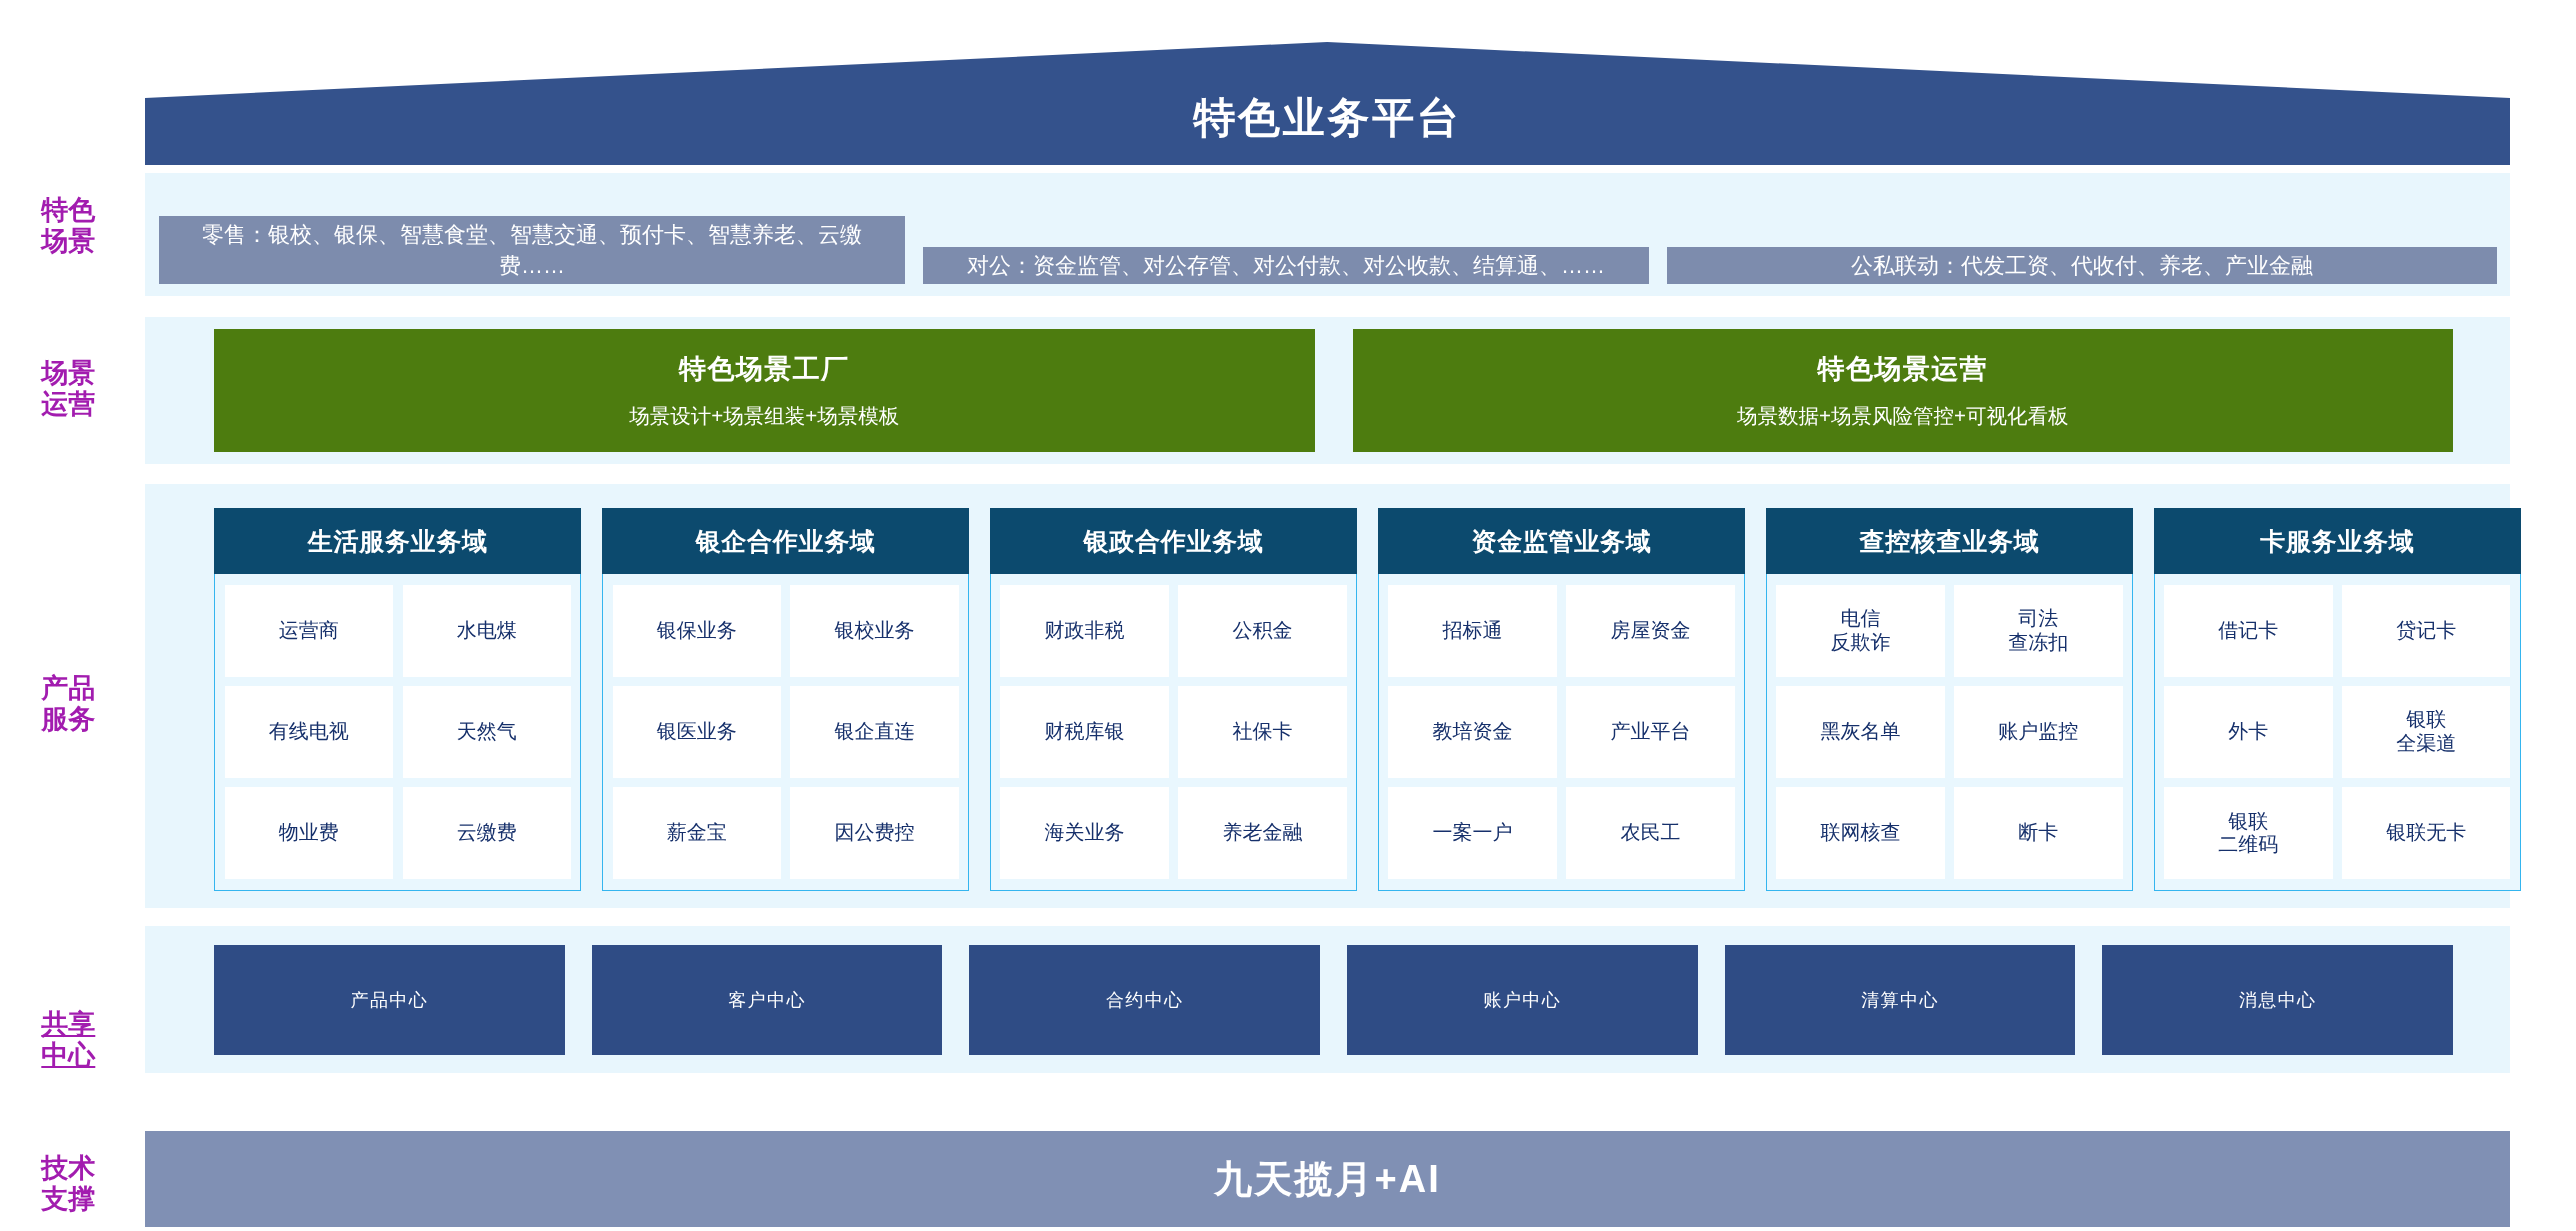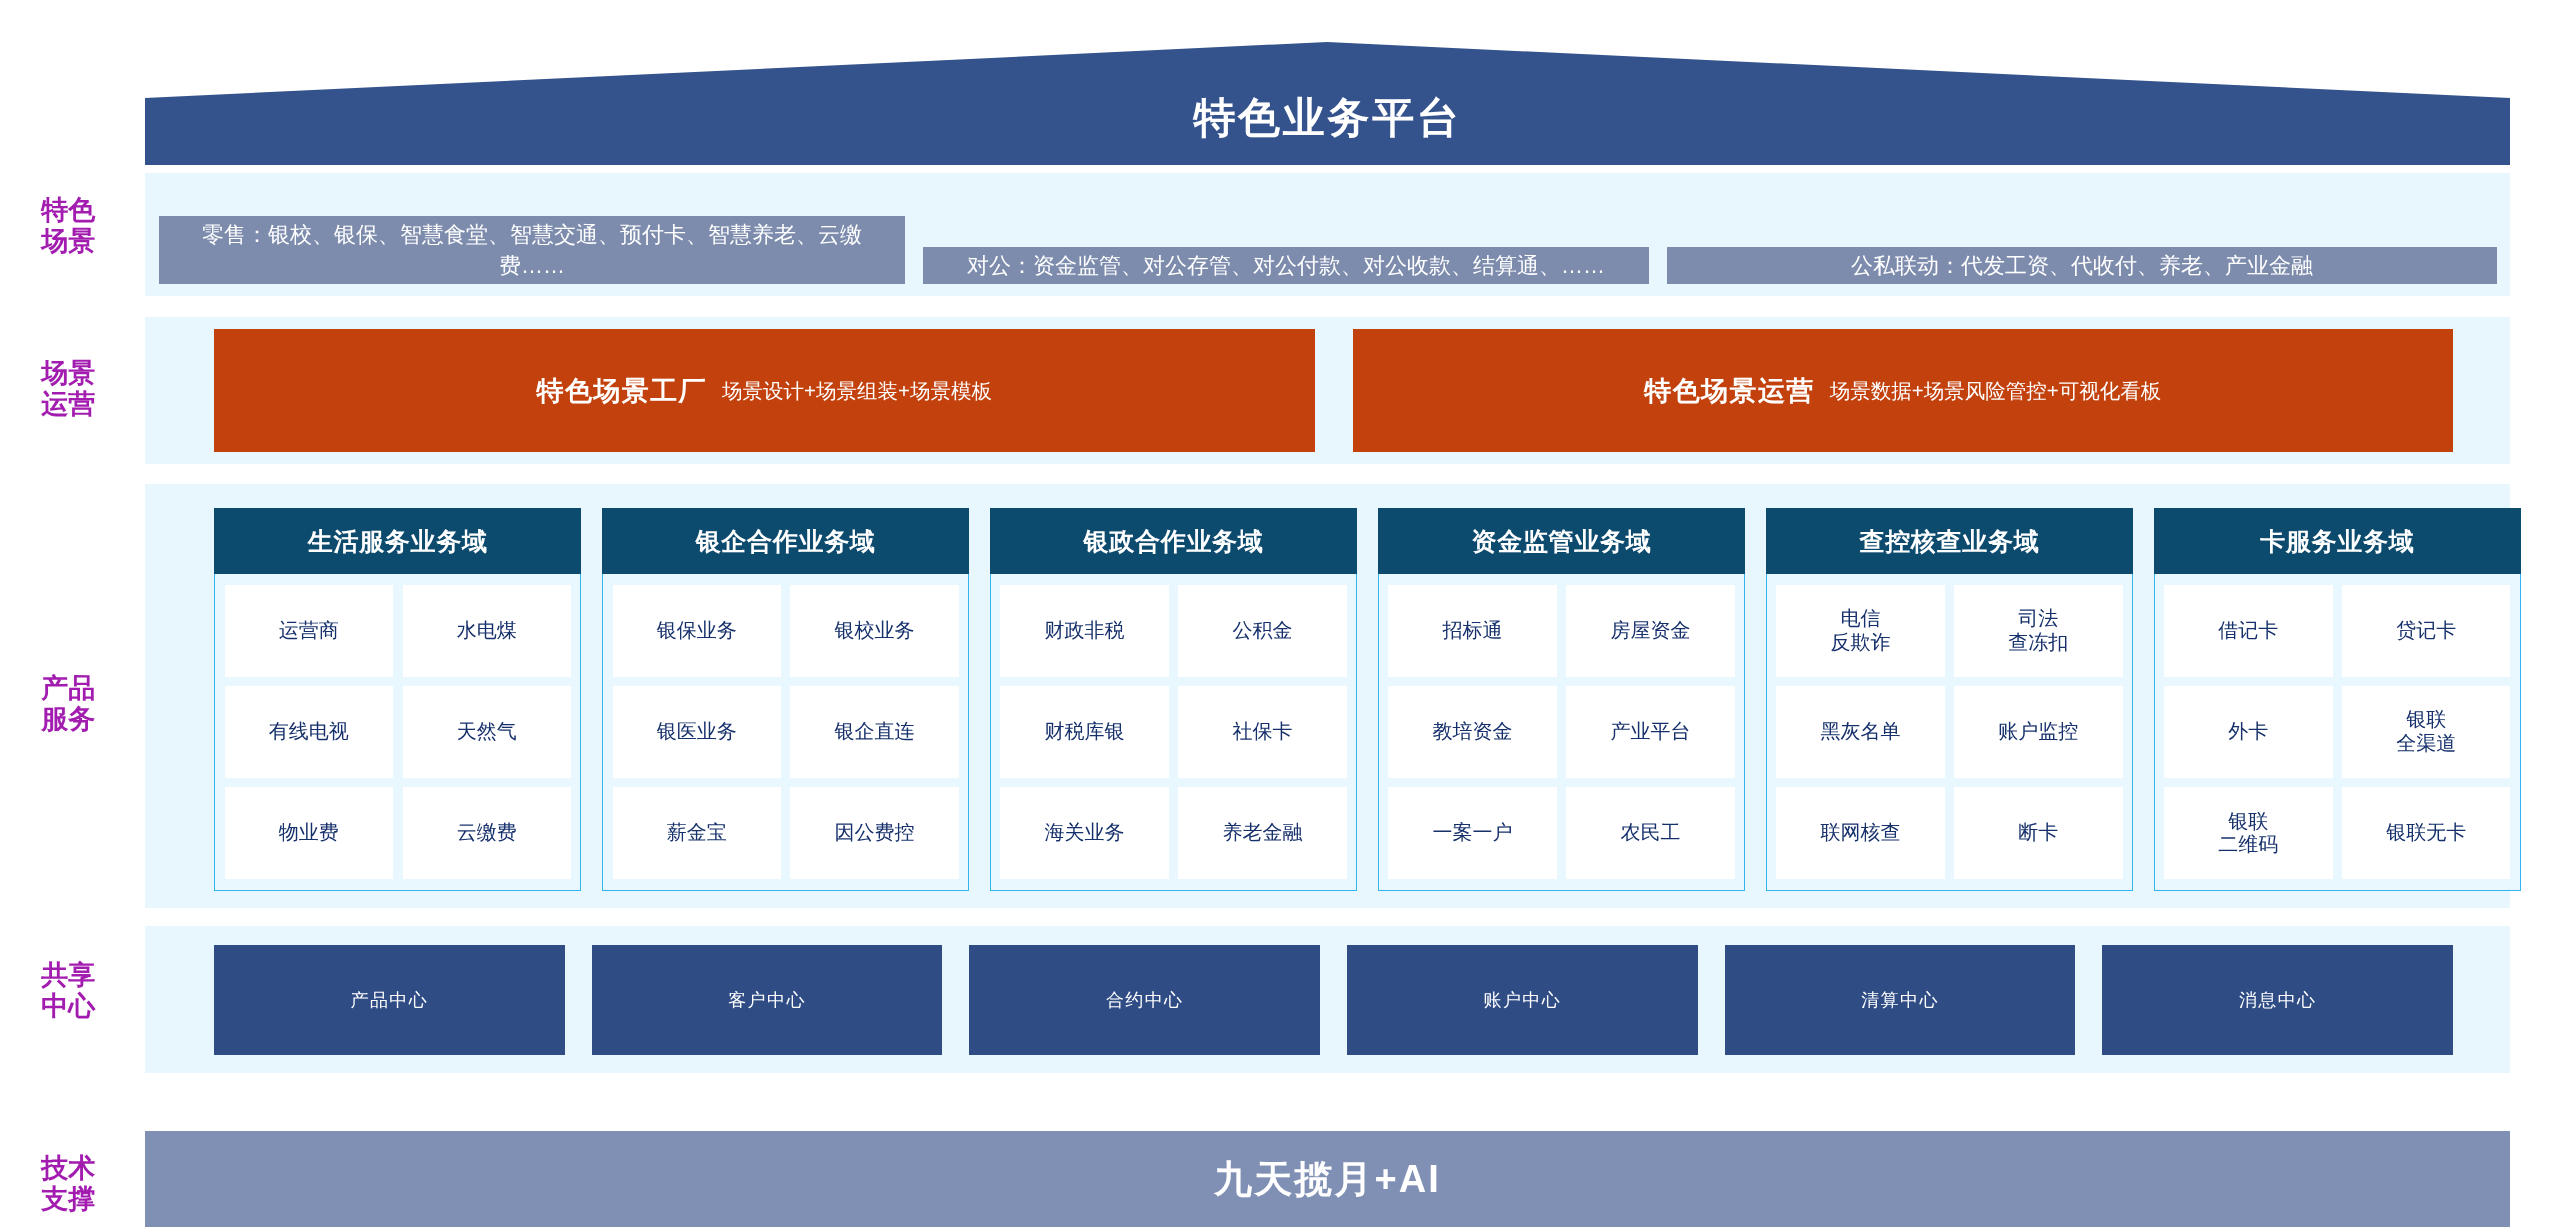--- a/index.html
+++ b/index.html
@@ -48,22 +48,22 @@
   .scn-box.b2{flex:0 0 726px;}
   .scn-box.b3{flex:1 1 auto;}
 
   
   .ops-band{left:145px;top:281px;width:2365px;height:147px;}
   .ops-inner{
     position:absolute;left:214px;top:293px;width:2239px;height:123px;
     display:flex;gap:38px;
   }
   .ops-box{
-    flex:1 1 0;background:#c2410c;color:#ffffff;
-    display:flex;flex-direction:row;align-items:center;justify-content:center;
+    flex:1 1 0;background:#4d7c0f;color:#ffffff;
+    display:flex;flex-direction:column;align-items:center;justify-content:center;
     gap:15px;
   }
   .ops-title{font-size:27px;font-weight:bold;letter-spacing:1.4px;}
   .ops-sub{font-size:20.5px;}
 
   
   .prod-band{left:145px;top:448px;width:2365px;height:424px;}
   .prod-inner{
     position:absolute;left:214px;top:472px;width:2307px;height:383px;
     display:flex;gap:20.5px;
@@ -248,21 +248,21 @@
           </div>
           <div class="prod-rowcells">
             <div class="prod-cell">银联
 二维码</div>
             <div class="prod-cell">银联无卡</div>
           </div>
         </div>
       </div>
     </div>
 
-  <div class="row-label" style="top:924px;">共享<br>中心</div>
+  <div class="row-label" style="top:973px;text-decoration:underline;">共享<br>中心</div>
   <div class="band share-band"></div>
   <div class="share-inner" id="shared-centers">
       <div class="share-box">产品中心</div>
       <div class="share-box">客户中心</div>
       <div class="share-box">合约中心</div>
       <div class="share-box">账户中心</div>
       <div class="share-box">清算中心</div>
       <div class="share-box">消息中心</div>
     </div>
 

